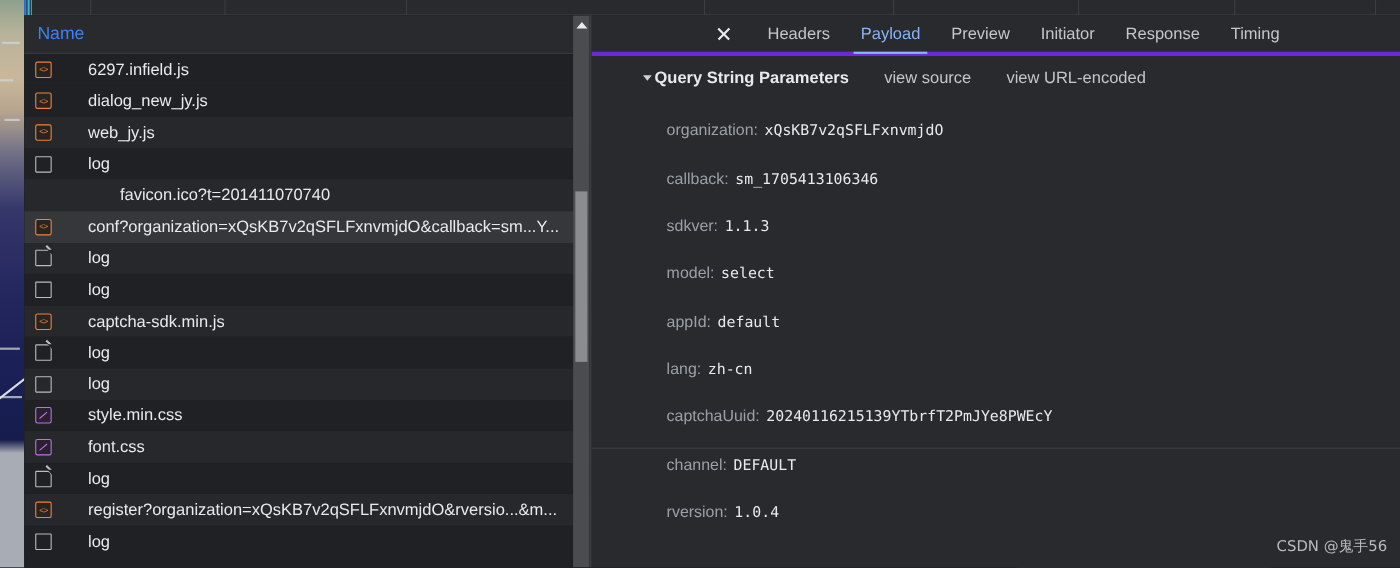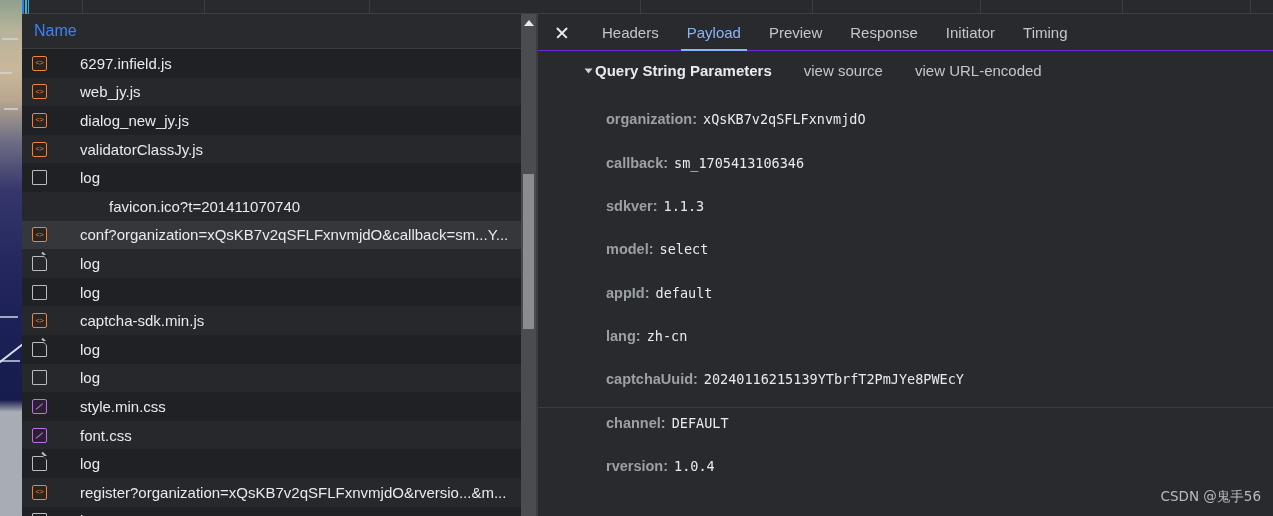--- a/index.html
+++ b/index.html
@@ -207,24 +207,25 @@
   
   .detail {
     position: absolute;
     left: 538px; top: 14px;
     width: 735px; height: 502px;
     background: #292a2d;
   }
   .tabbar {
     height: 37px;
     background: #292a2d;
-    border-bottom: 1px solid #6d28d9;
+    border-bottom: 4px solid #6d28d9;
     display: flex;
     align-items: center;
     padding-left: 10px;
+    justify-content: center;
   }
   .close-btn {
     width: 28px; height: 28px;
     position: relative;
     margin-right: 12px;
     cursor: pointer;
   }
   .close-btn:before, .close-btn:after {
     content: "";
     position: absolute;
@@ -287,21 +288,21 @@
   }
   .params { padding-top: 2px; }
   .param {
     display: flex;
     align-items: baseline;
     padding: 4.2px 0 4.2px 32px;
     font-size: 14.5px;
   }
   .pkey {
     color: #9aa0a6;
-    font-weight: bold;
+    font-weight: normal;
     font-family: "Liberation Sans", sans-serif;
     margin-right: 6px;
     white-space: nowrap;
   }
   .pval {
     color: #e8eaed;
     font-family: "DejaVu Sans Mono", monospace;
     font-size: 13.5px;
     white-space: nowrap;
     margin-top: 19px;
@@ -350,31 +351,27 @@
 
   <div class="netpanel">
     <div class="netpanel-head">
       <span>Name</span>
     </div>
     <div class="rows" id="rows">
         <div class="row odd">
           <span class="ico js"></span>
           <span class="label">6297.infield.js</span>
         </div>
+        <div class="row odd">
+          <span class="ico js"></span>
+          <span class="label">dialog_new_jy.js</span>
+        </div>
         <div class="row even">
           <span class="ico js"></span>
           <span class="label">web_jy.js</span>
-        </div>
-        <div class="row odd">
-          <span class="ico js"></span>
-          <span class="label">dialog_new_jy.js</span>
-        </div>
-        <div class="row even">
-          <span class="ico js"></span>
-          <span class="label">validatorClassJy.js</span>
         </div>
         <div class="row odd">
           <span class="ico xhr"></span>
           <span class="label">log</span>
         </div>
         <div class="row even indent">
           <span class="ico none"></span>
           <span class="label">favicon.ico?t=201411070740</span>
         </div>
         <div class="row sel">
@@ -438,24 +435,24 @@
           <div class="tab">
             <span>Headers</span>
           </div>
           <div class="tab active">
             <span>Payload</span>
           </div>
           <div class="tab">
             <span>Preview</span>
           </div>
           <div class="tab">
+            <span>Initiator</span>
+          </div>
+          <div class="tab">
             <span>Response</span>
-          </div>
-          <div class="tab">
-            <span>Initiator</span>
           </div>
           <div class="tab">
             <span>Timing</span>
           </div>
         </div>
     </div>
 
     <div class="payload-body">
       <div class="section-head">
         <div class="tri"></div>

